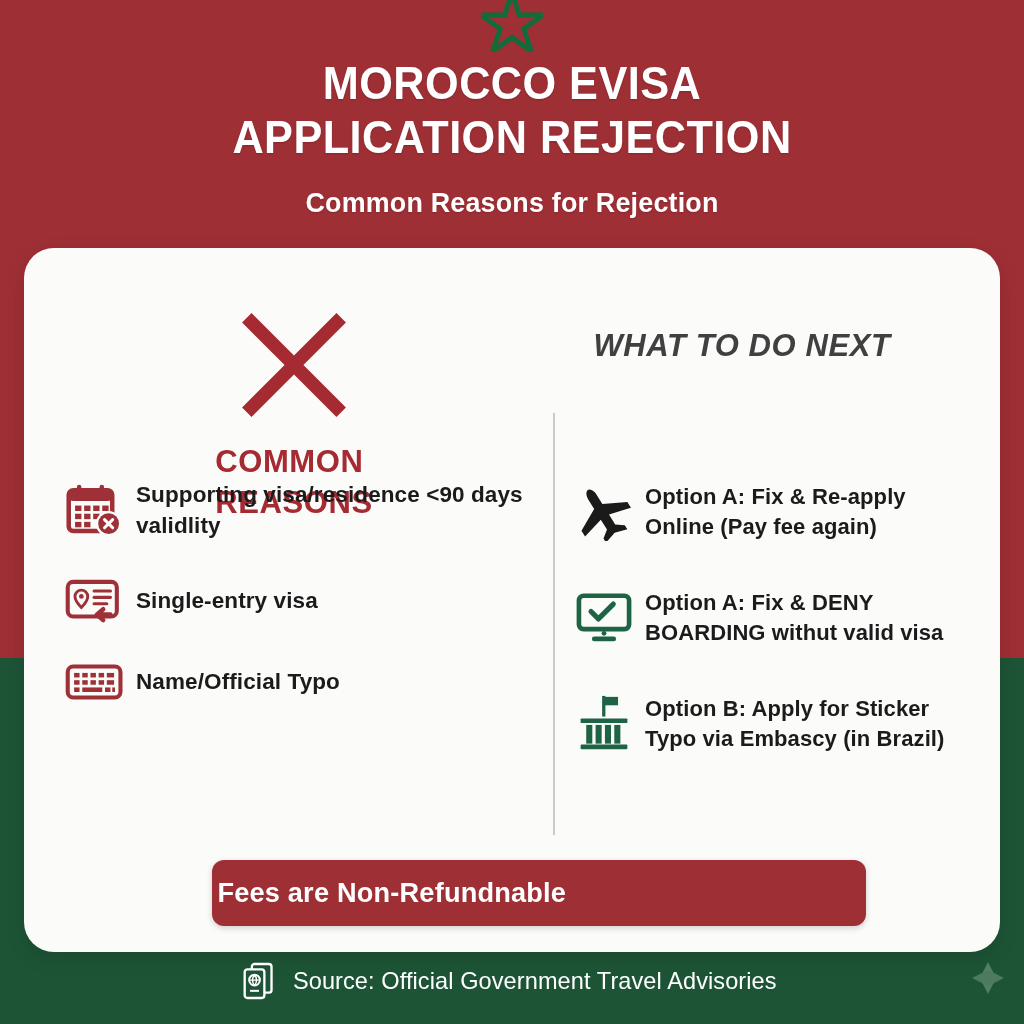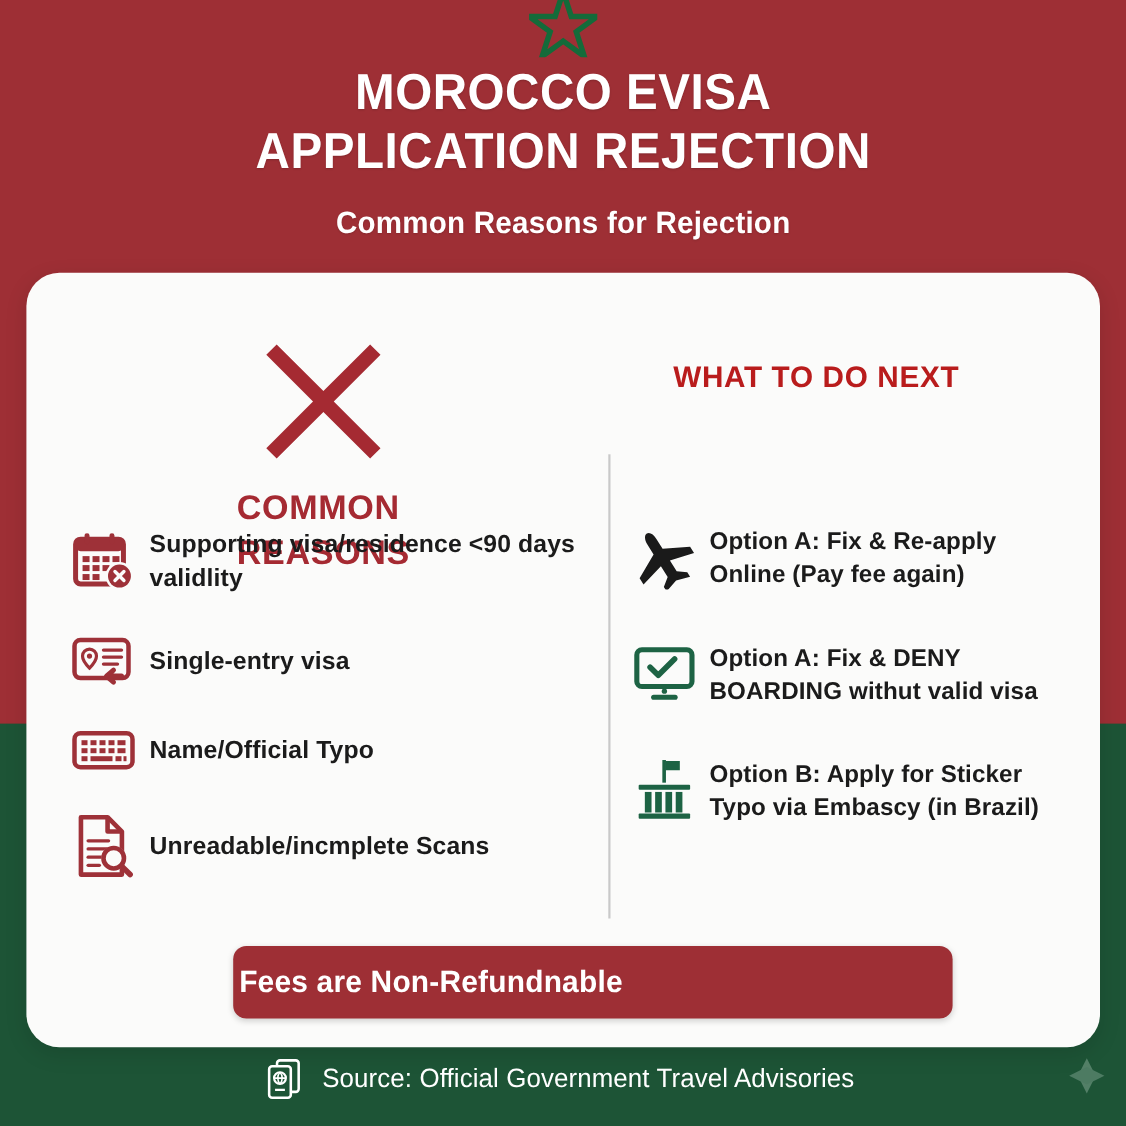--- a/index.html
+++ b/index.html
@@ -99,26 +99,27 @@
   .left-head-text {
     color: #a52a32;
     font-size: 31px;
     font-weight: bold;
     line-height: 1.32;
     letter-spacing: 0.6px;
     white-space: pre-line;
   }
   .right-head {
     text-align: center;
-    color: #b91c1c;
-    font-size: 27px;
+    color: #404040;
+    font-size: 31px;
     font-weight: bold;
     letter-spacing: 0.6px;
     padding-right: 14px;
     padding-top: 22px;
+    font-style: italic;
   }
   
   .rows-left { margin-top: 42px; }
   .rows-right { margin-top: 116px; padding-left: 44px; }
   .row {
     display: flex;
     align-items: center;
     gap: 10px;
     margin-bottom: 34px;
   }
@@ -281,38 +282,20 @@
                 <rect x="10" y="29" width="6" height="5"></rect>
                   <rect x="19" y="29" width="22" height="5"></rect>
                 <rect x="44" y="29" width="6" height="5"></rect>
                   <rect x="52" y="29" width="3" height="5"></rect>
               </g>
             </svg>
           </span>
           <span class="row-text">Name/Official Typo</span>
         </div>
 
-        <div class="row">
-          <span class="row-icon">
-            <svg width="54" height="60" viewBox="0 0 58 64">
-              <path d="M6 4 h26 l14 14 v42 h-40 z" fill="none" stroke="#9e3138" stroke-width="4.5" stroke-linejoin="round"></path>
-              <path d="M32 4 v14 h14" fill="none" stroke="#9e3138" stroke-width="4.5" stroke-linejoin="round"></path>
-              <g stroke="#9e3138" stroke-width="3.2" stroke-linecap="round">
-                <line x1="13" y1="27" x2="33" y2="27"></line>
-                <line x1="13" y1="35" x2="33" y2="35"></line>
-                <line x1="13" y1="43" x2="26" y2="43"></line>
-                <line x1="13" y1="51" x2="24" y2="51"></line>
-              </g>
-              <circle cx="38" cy="44" r="12" fill="#fbfbfa"></circle>
-              <circle cx="38" cy="44" r="10" fill="none" stroke="#9e3138" stroke-width="4.5"></circle>
-              <line x1="45.5" y1="51.5" x2="54" y2="60" stroke="#9e3138" stroke-width="5.5" stroke-linecap="round"></line>
-            </svg>
-          </span>
-          <span class="row-text">Unreadable/incmplete Scans</span>
-        </div>
 
       </div>
     </div>
 
     <div class="col-right">
 
       <div class="right-head">WHAT TO DO NEXT</div>
 
       <div class="rows-right">
 

